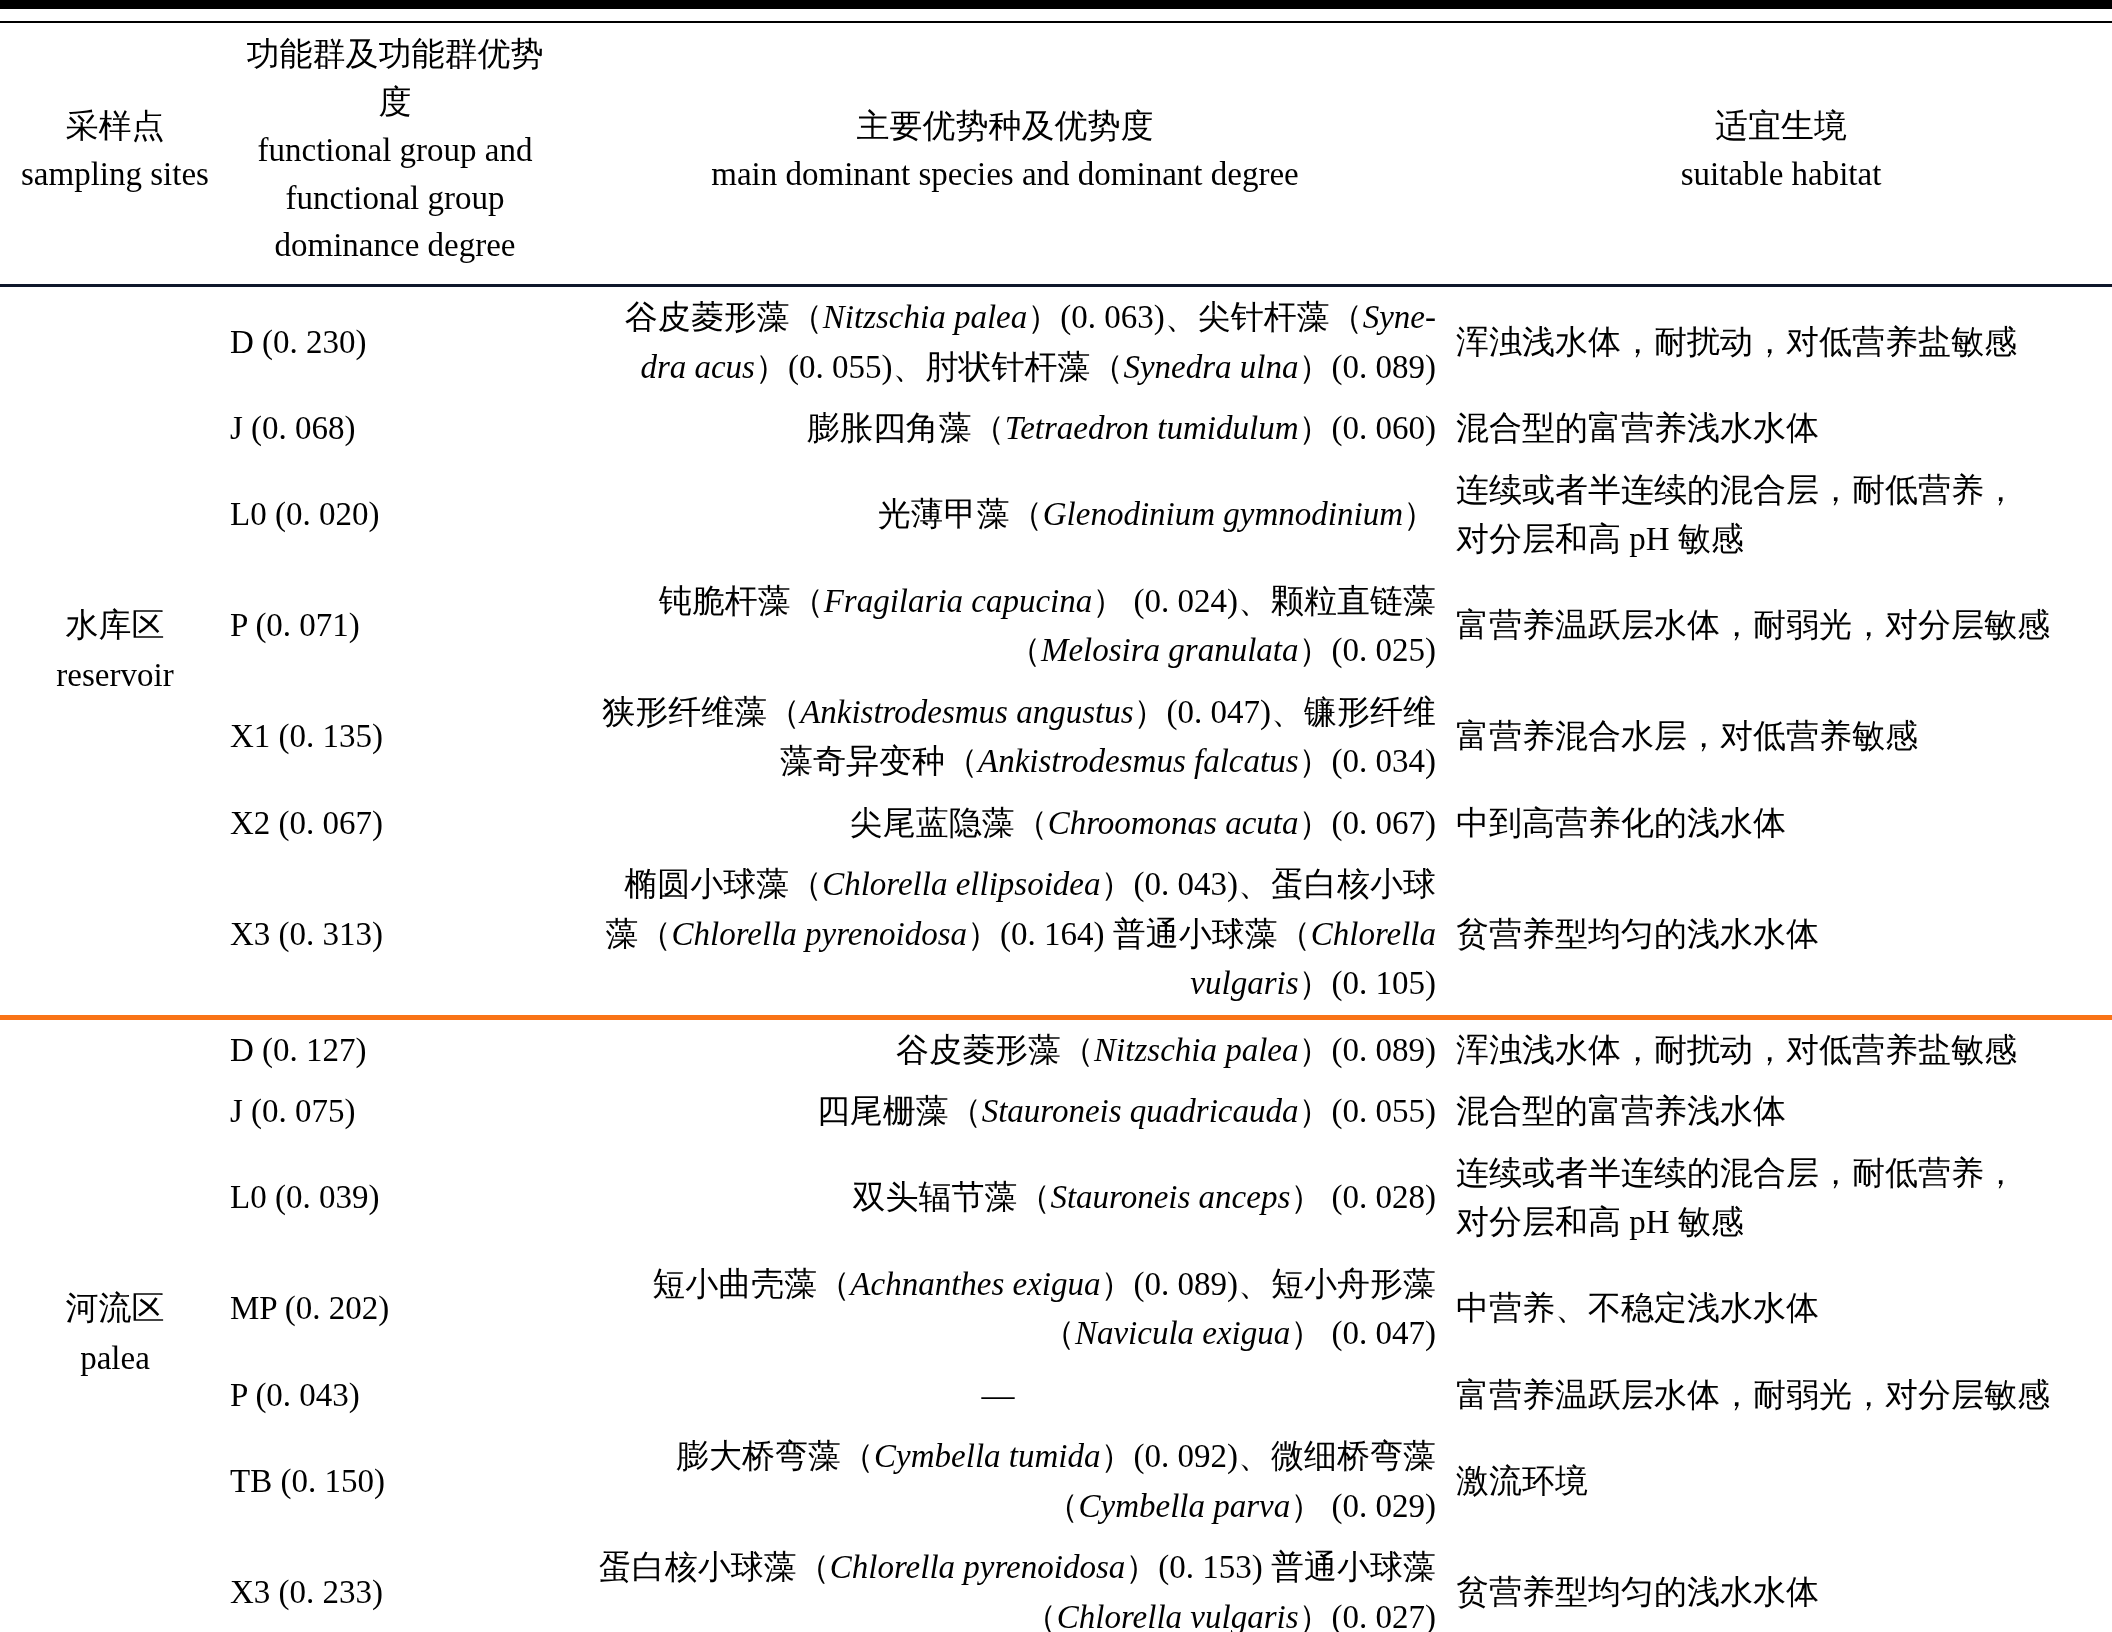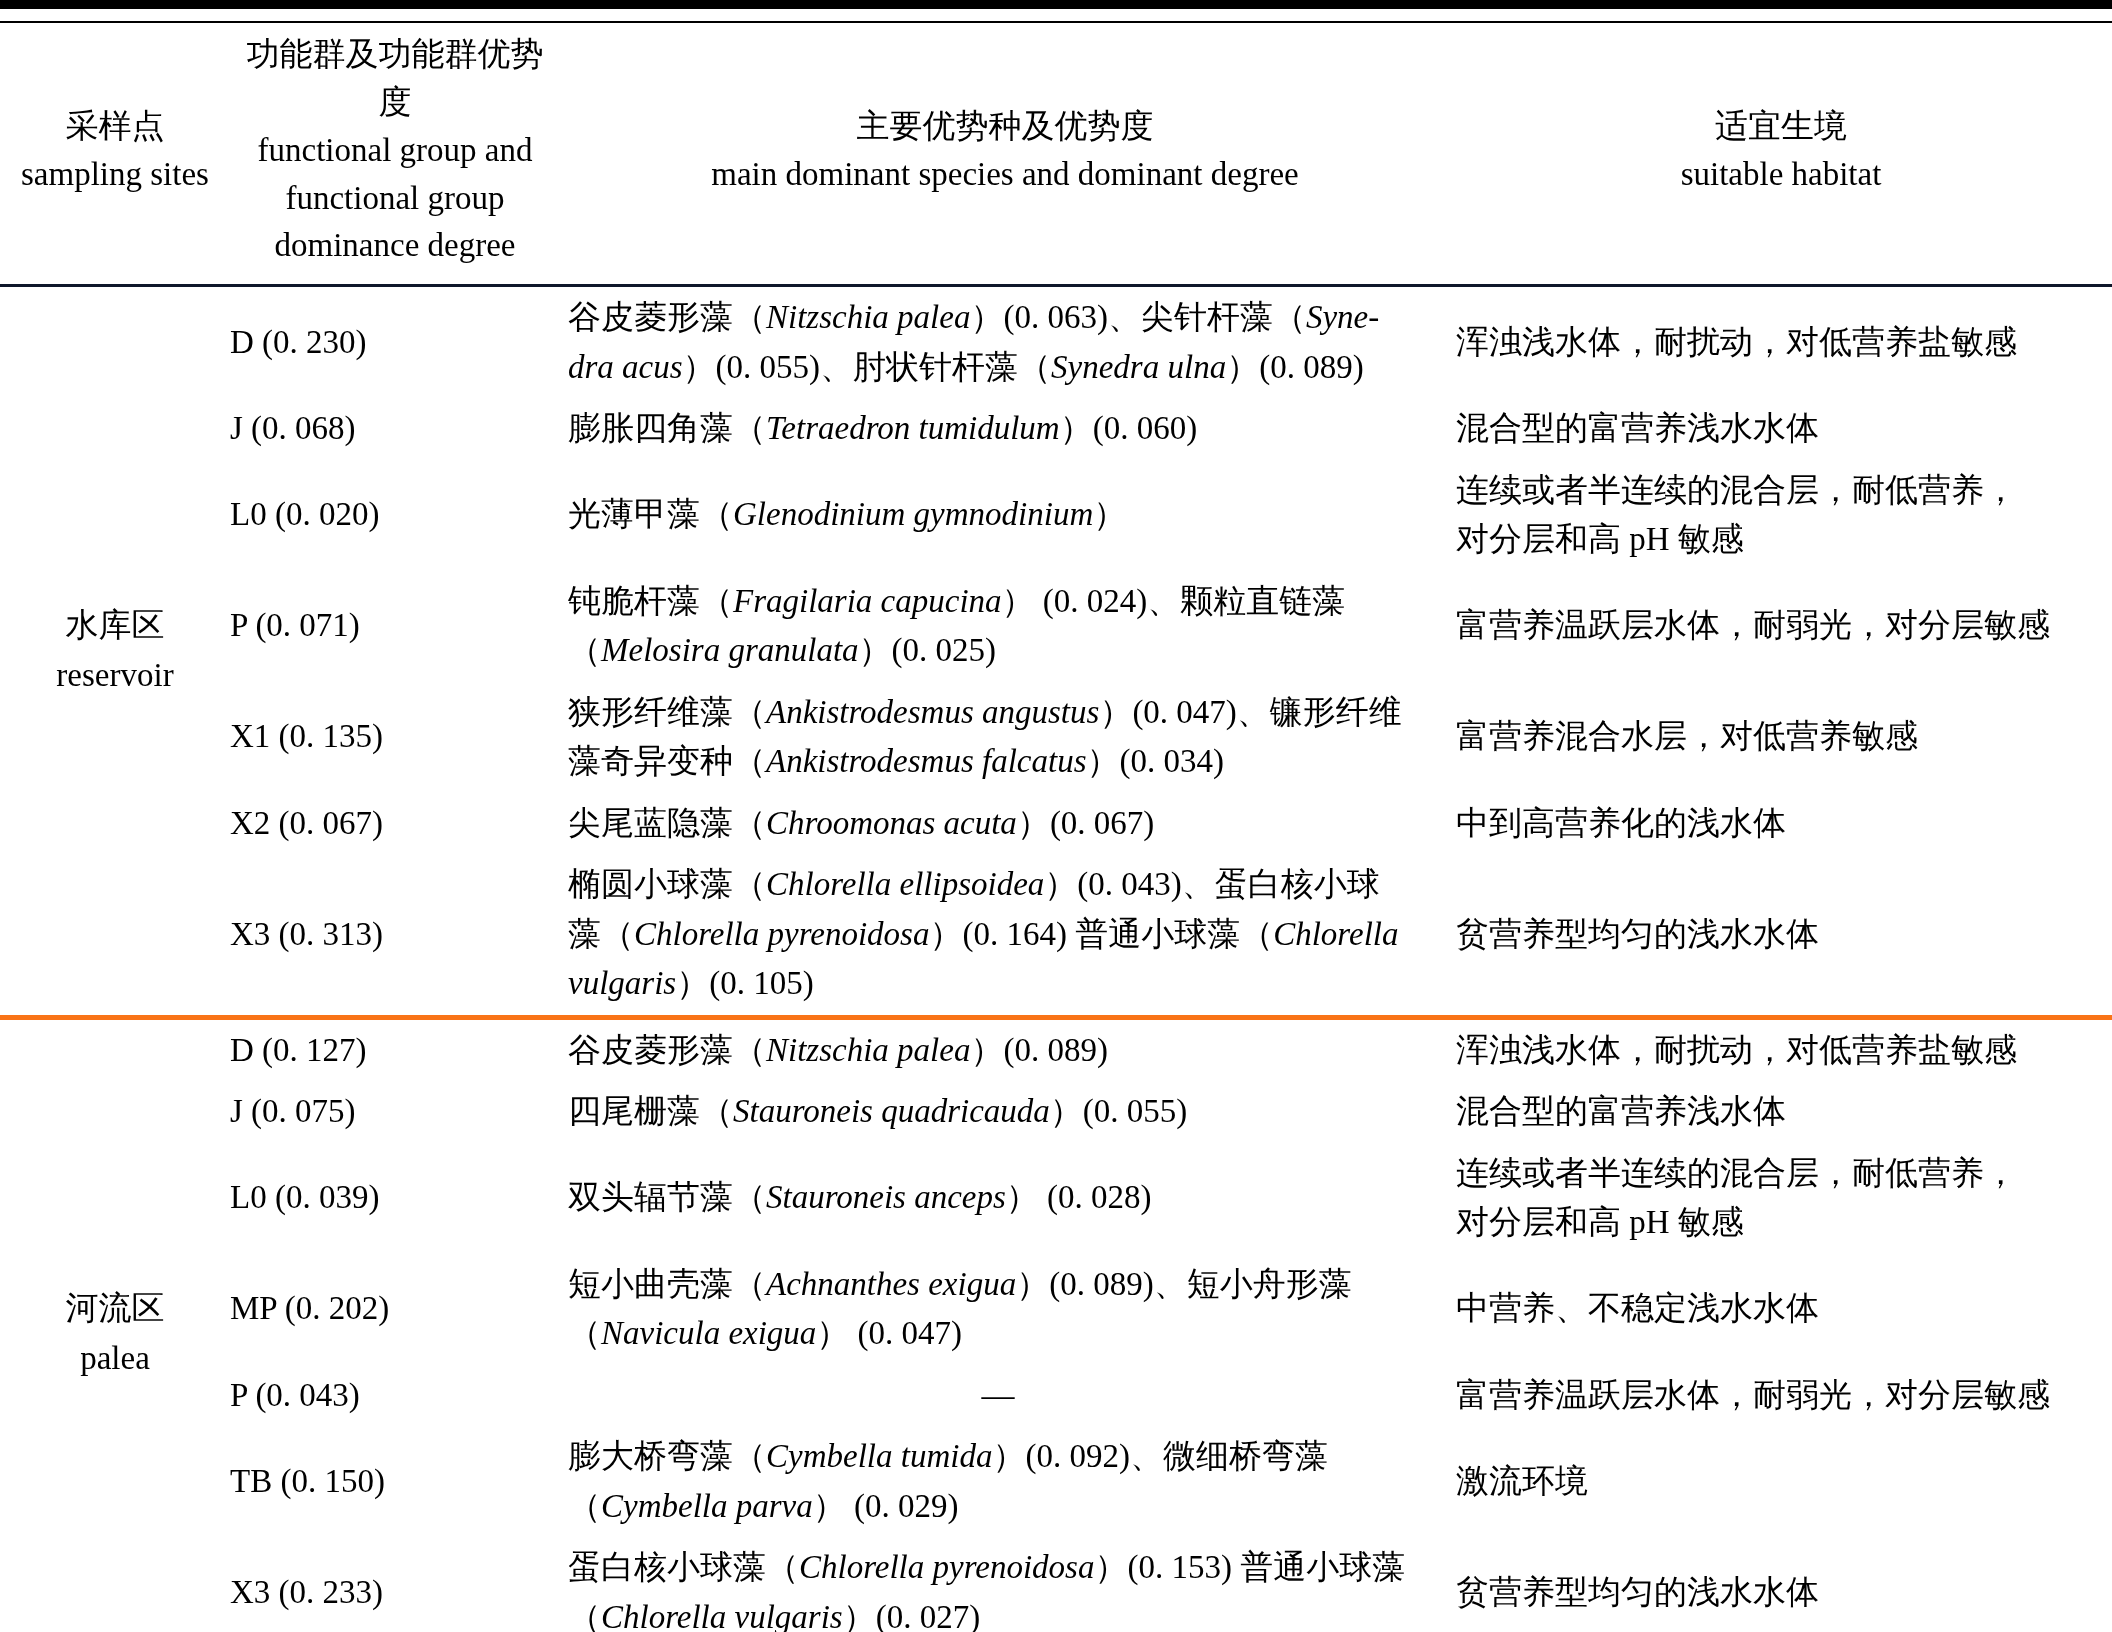--- a/index.html
+++ b/index.html
@@ -32,21 +32,21 @@
     padding: 8px 4px 14px 4px;
     border-bottom: 3px solid #0f172a;
   }
   tbody td {
     vertical-align: middle;
     line-height: 1.5;
     padding: 6px 0;
   }
   td.site    { text-align: center; }
   td.fg      { white-space: nowrap; }
-  td.species { text-align: left; padding-left: 8px; padding-right: 14px; }
+  td.species { text-align: right; padding-left: 8px; padding-right: 14px; }
   td.species.center { text-align: center; padding-left: 0; }
   td.habitat { text-align: left; padding-left: 6px; padding-right: 6px; }
   td.group-end { border-bottom: 5px solid #f97316; }
 
   em.latin { font-style: italic; }
 </style>
 </head>
 <body>
 
 <div class="page">

